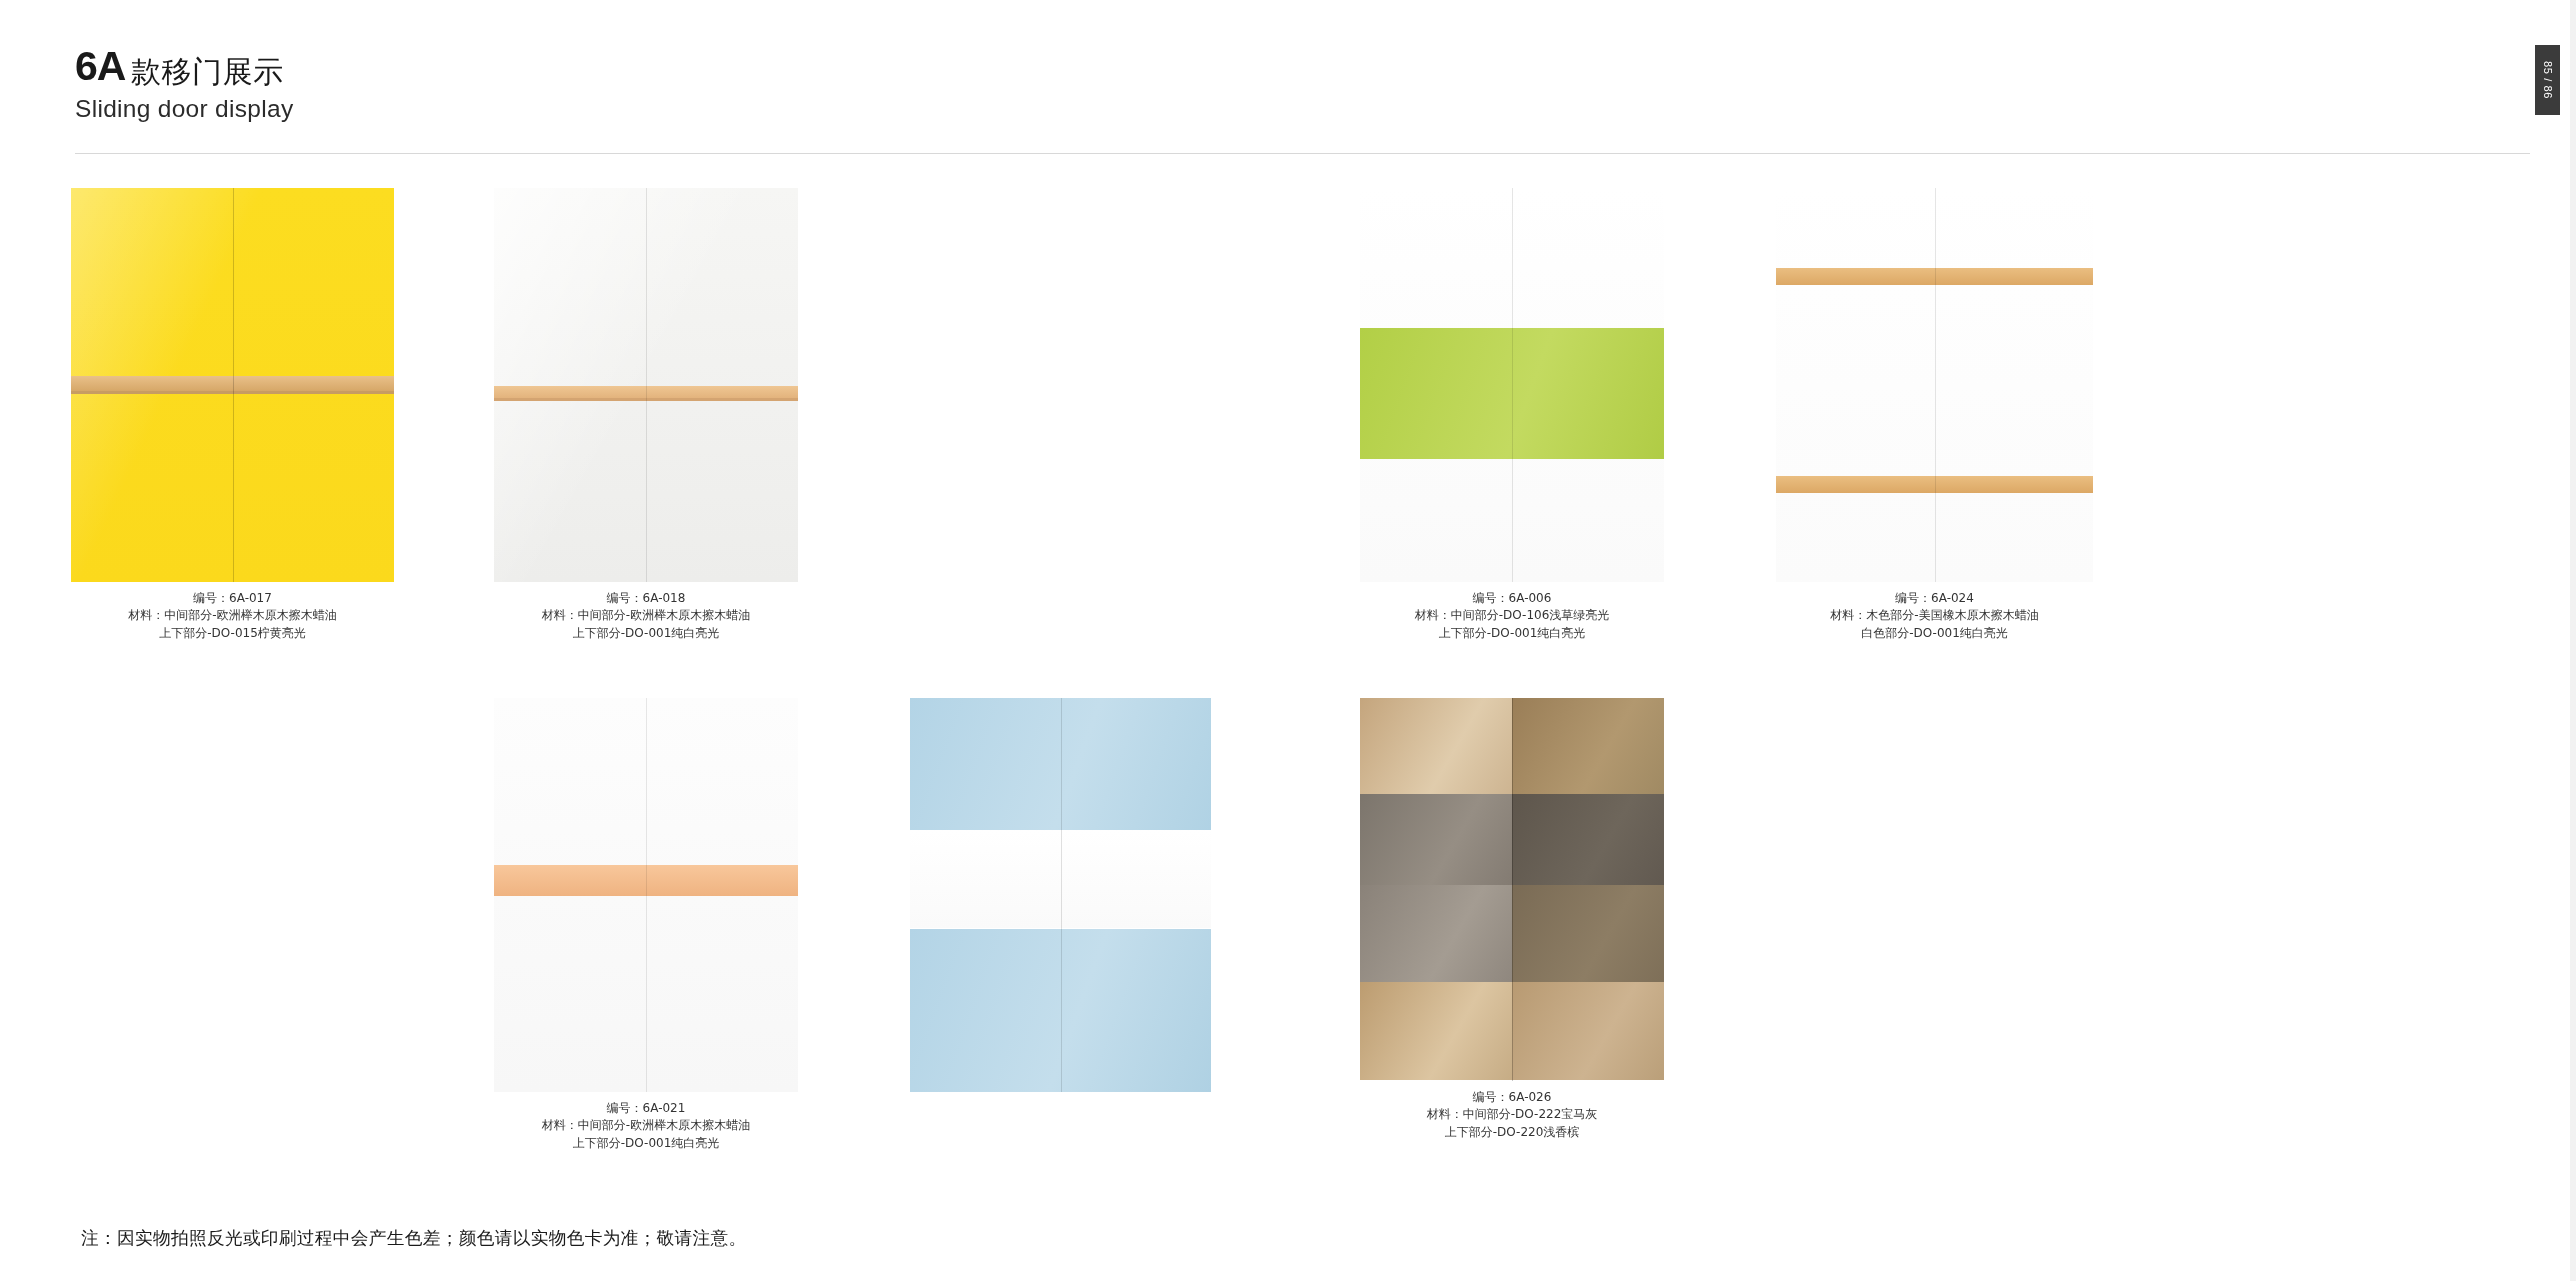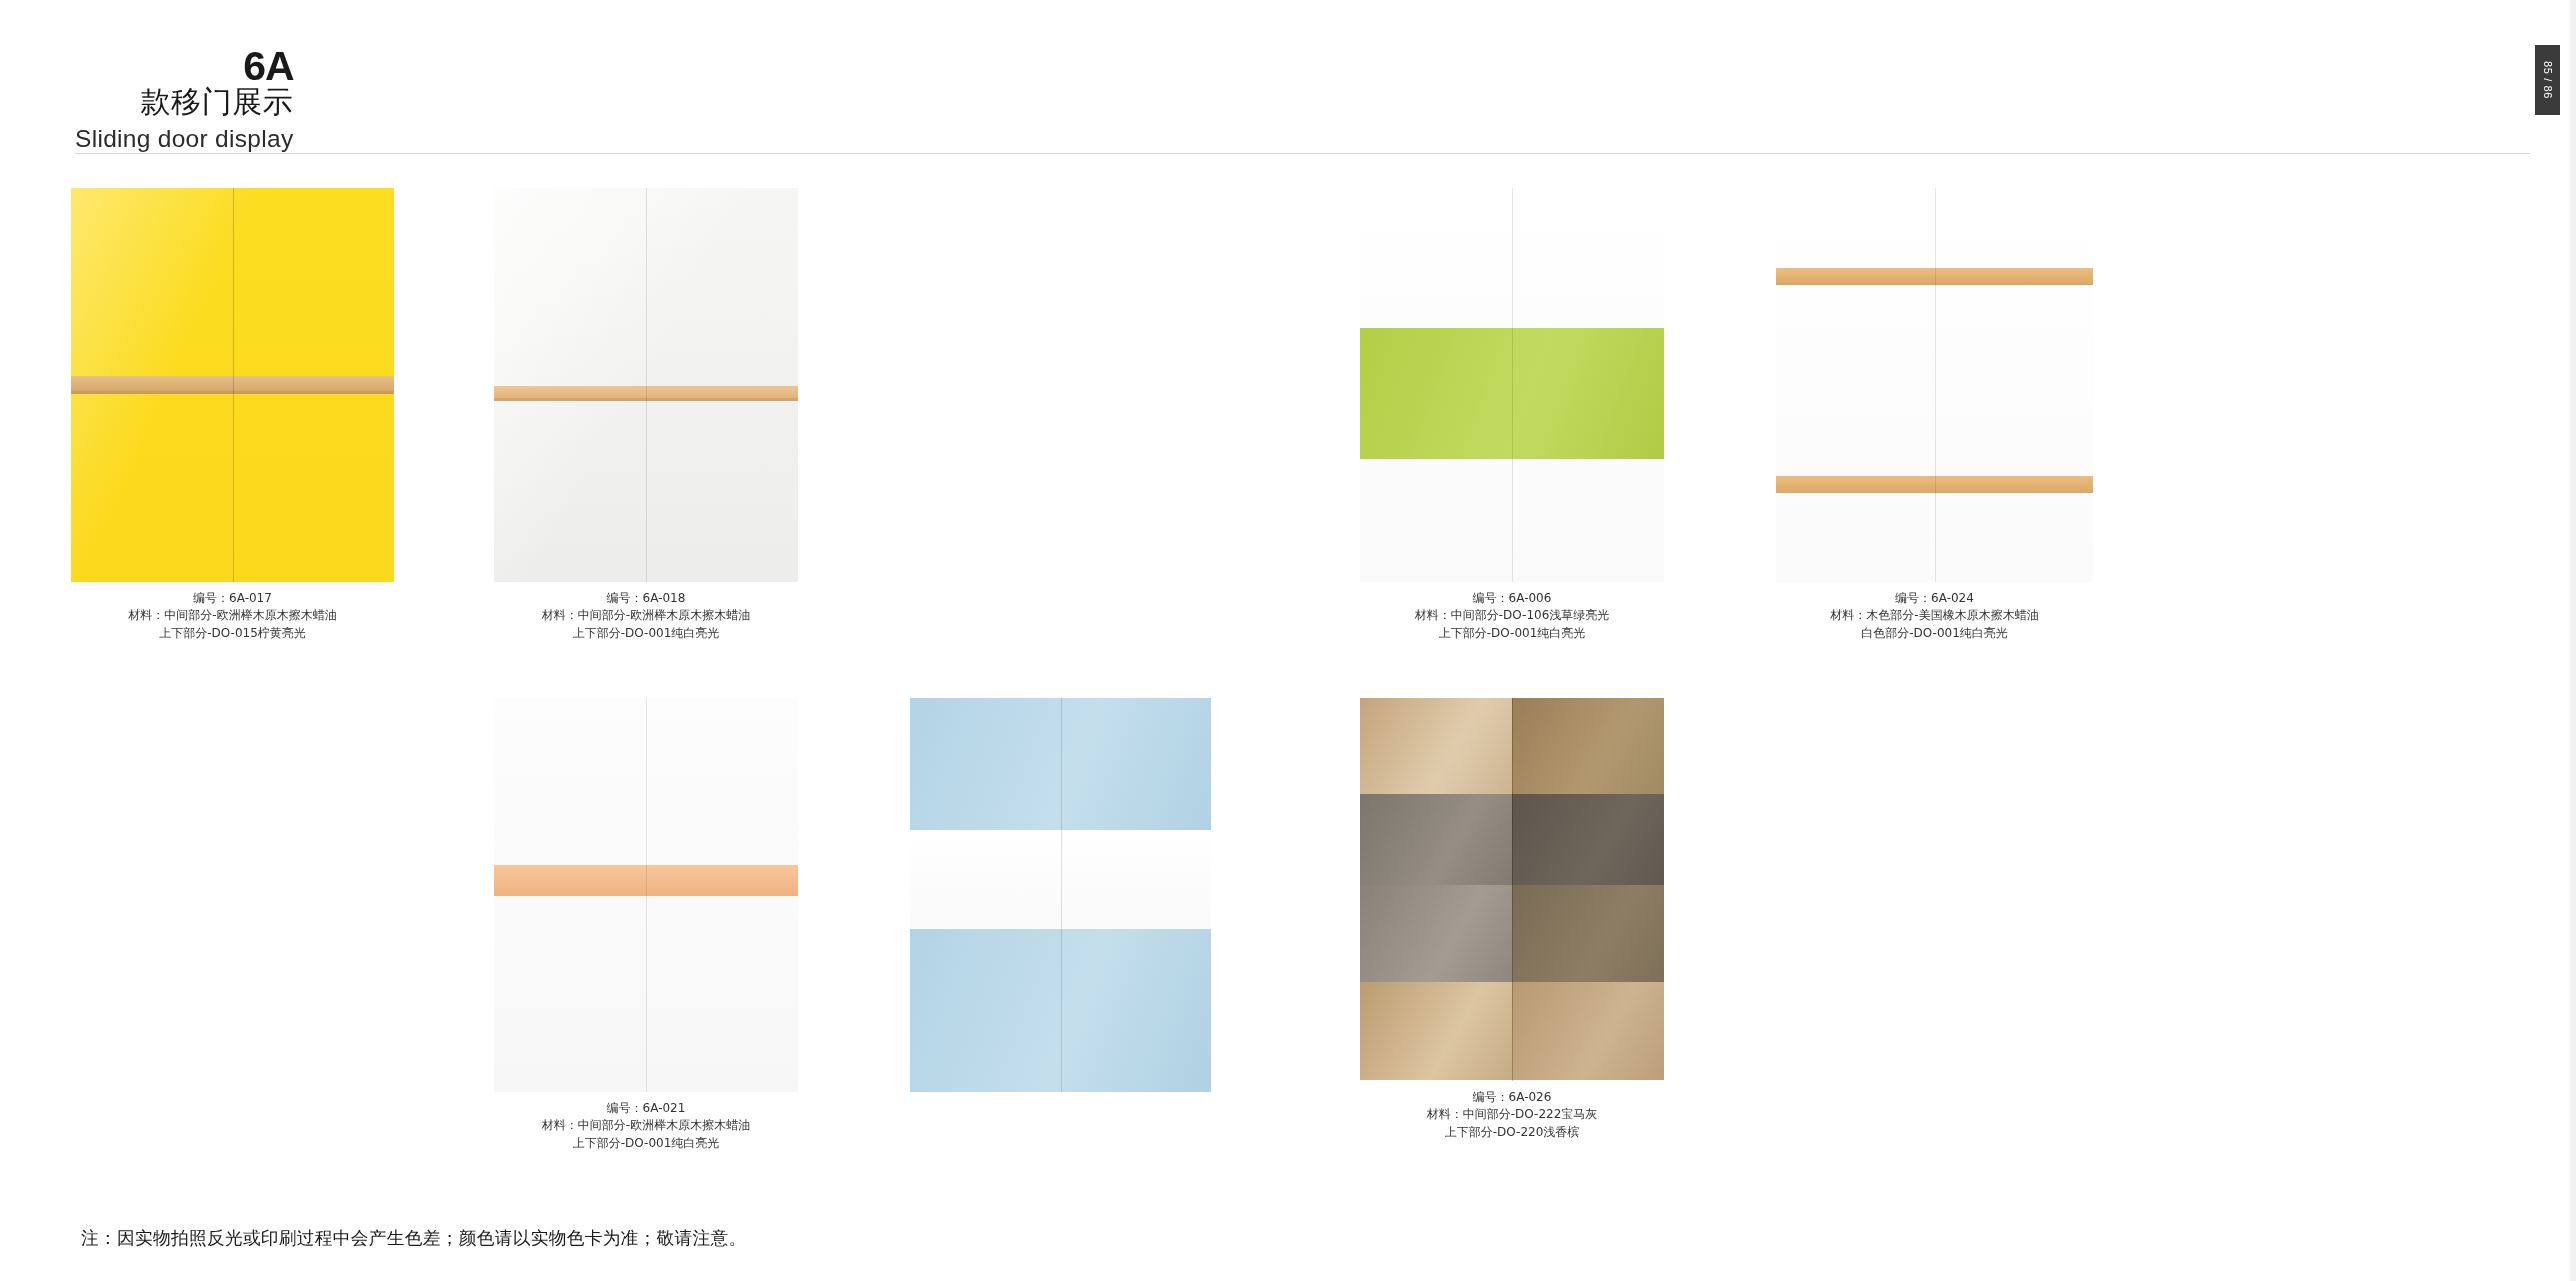--- a/index.html
+++ b/index.html
@@ -14,21 +14,21 @@
   .page{
     position:absolute;left:0;top:0;width:2576px;height:1281px;
     background:#ffffff;
   }
   
   .bleed-left{position:absolute;left:0;top:0;width:26px;height:1281px;background:#ffffff;}
   .bleed-right{position:absolute;right:0;top:0;width:5.7px;height:1281px;background:#f2f2f2;}
 
   
   .header{position:absolute;left:75px;top:46px;}
-  .title-row{display:flex;align-items:flex-end;flex-direction:column;}
+  .title-row{display:flex;align-items:flex-end;}
   .title-code{
     font-size:41px;font-weight:bold;color:#1a1a1a;letter-spacing:-1.1px;line-height:1;
     font-family:"Liberation Sans","DejaVu Sans",sans-serif;
   }
   .title-cn{
     font-size:30px;color:#1a1a1a;line-height:1;margin-left:5.7px;
     font-family:"DejaVu Sans","Liberation Sans",sans-serif;
     letter-spacing:0.6px;
   }
   .title-en{

